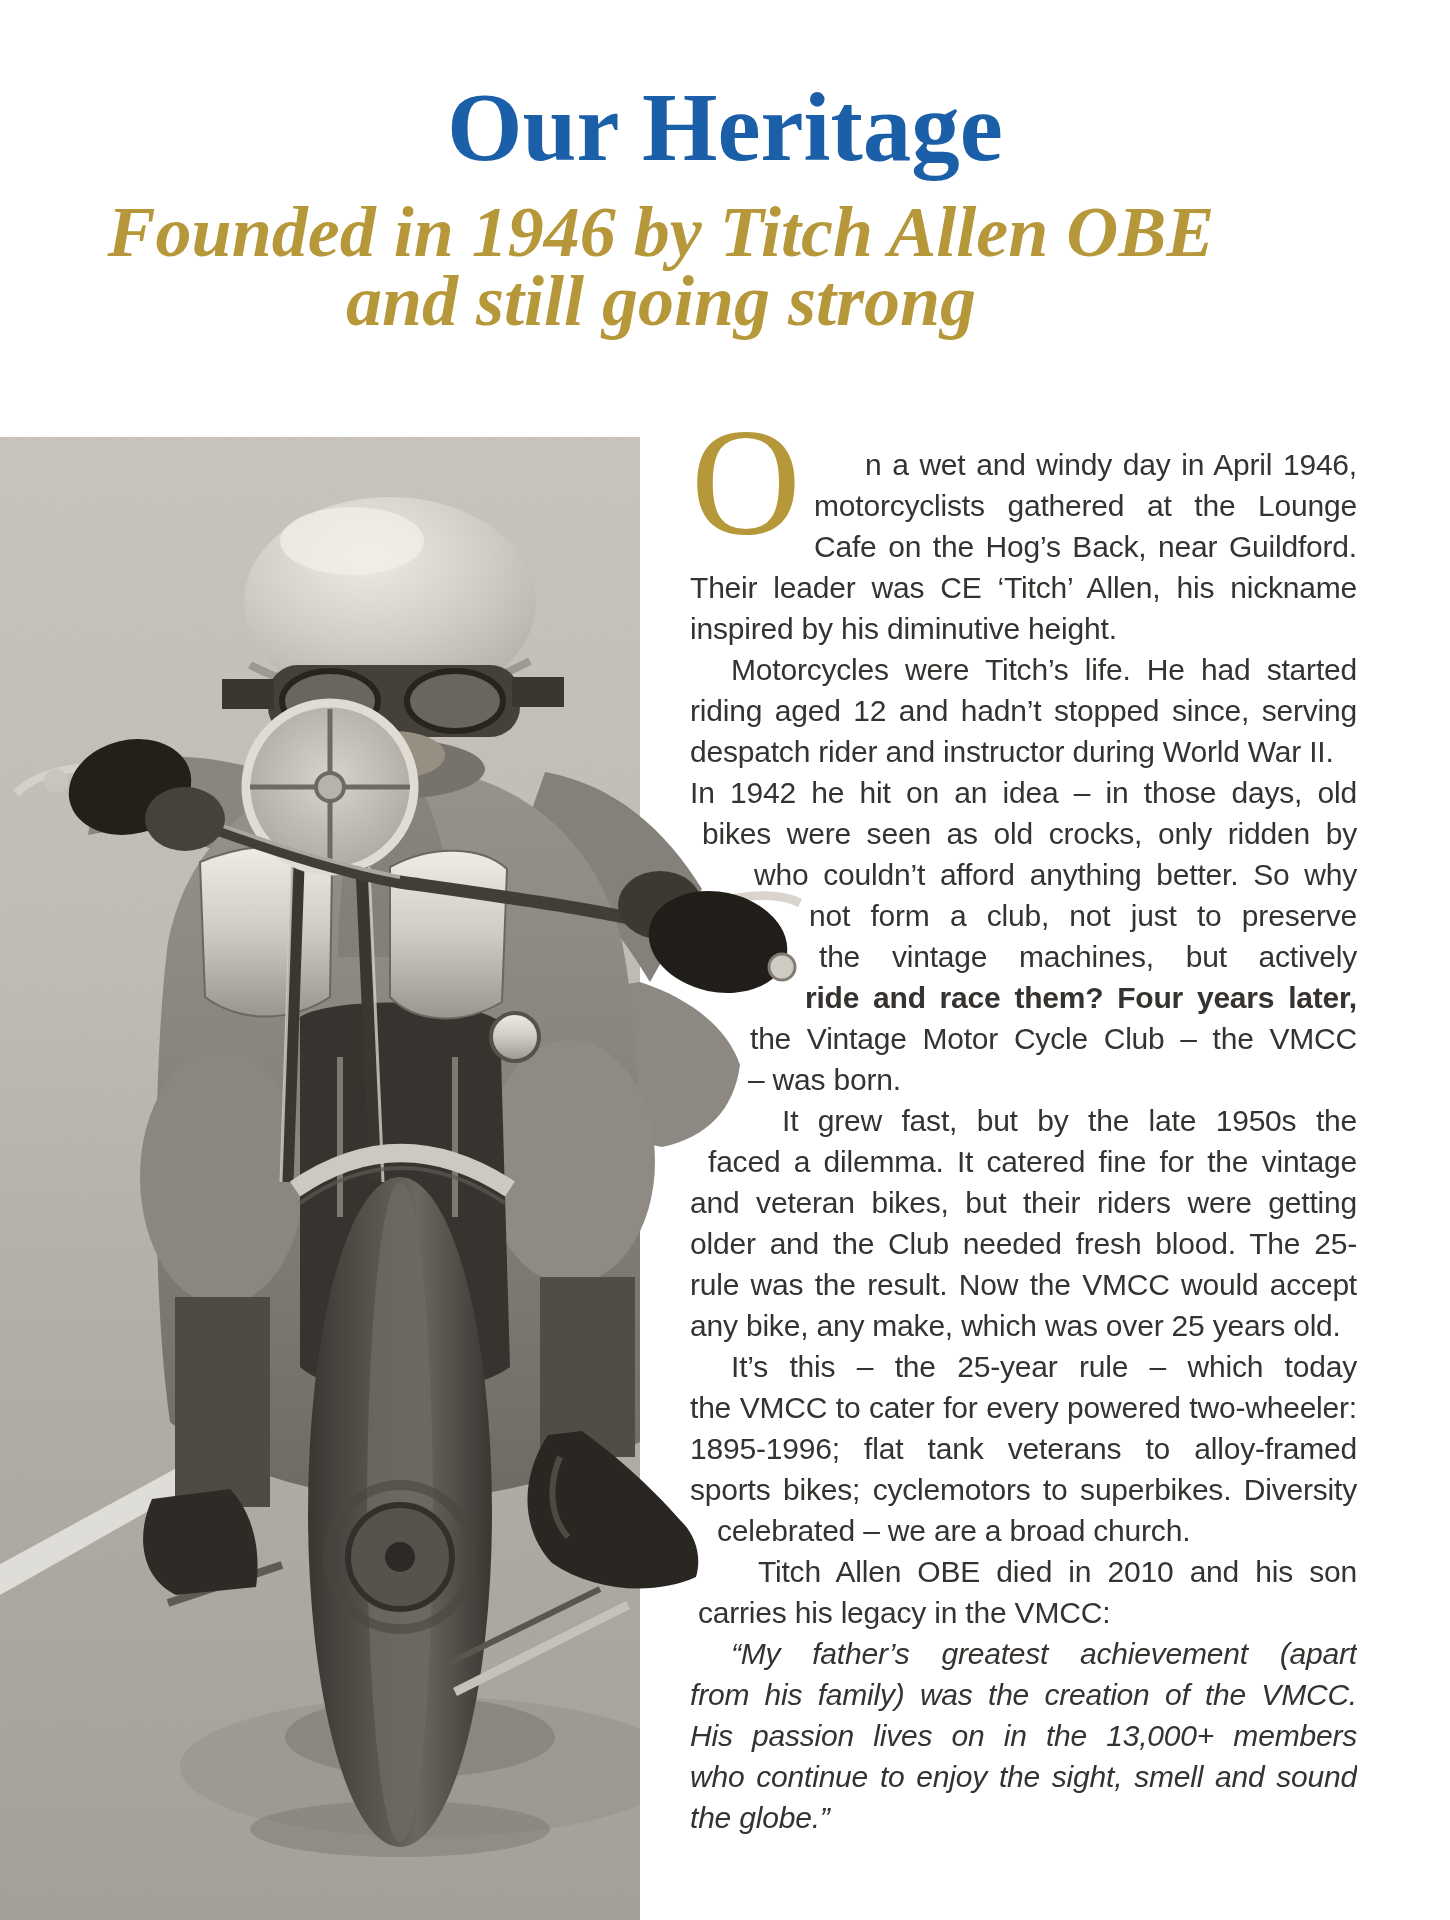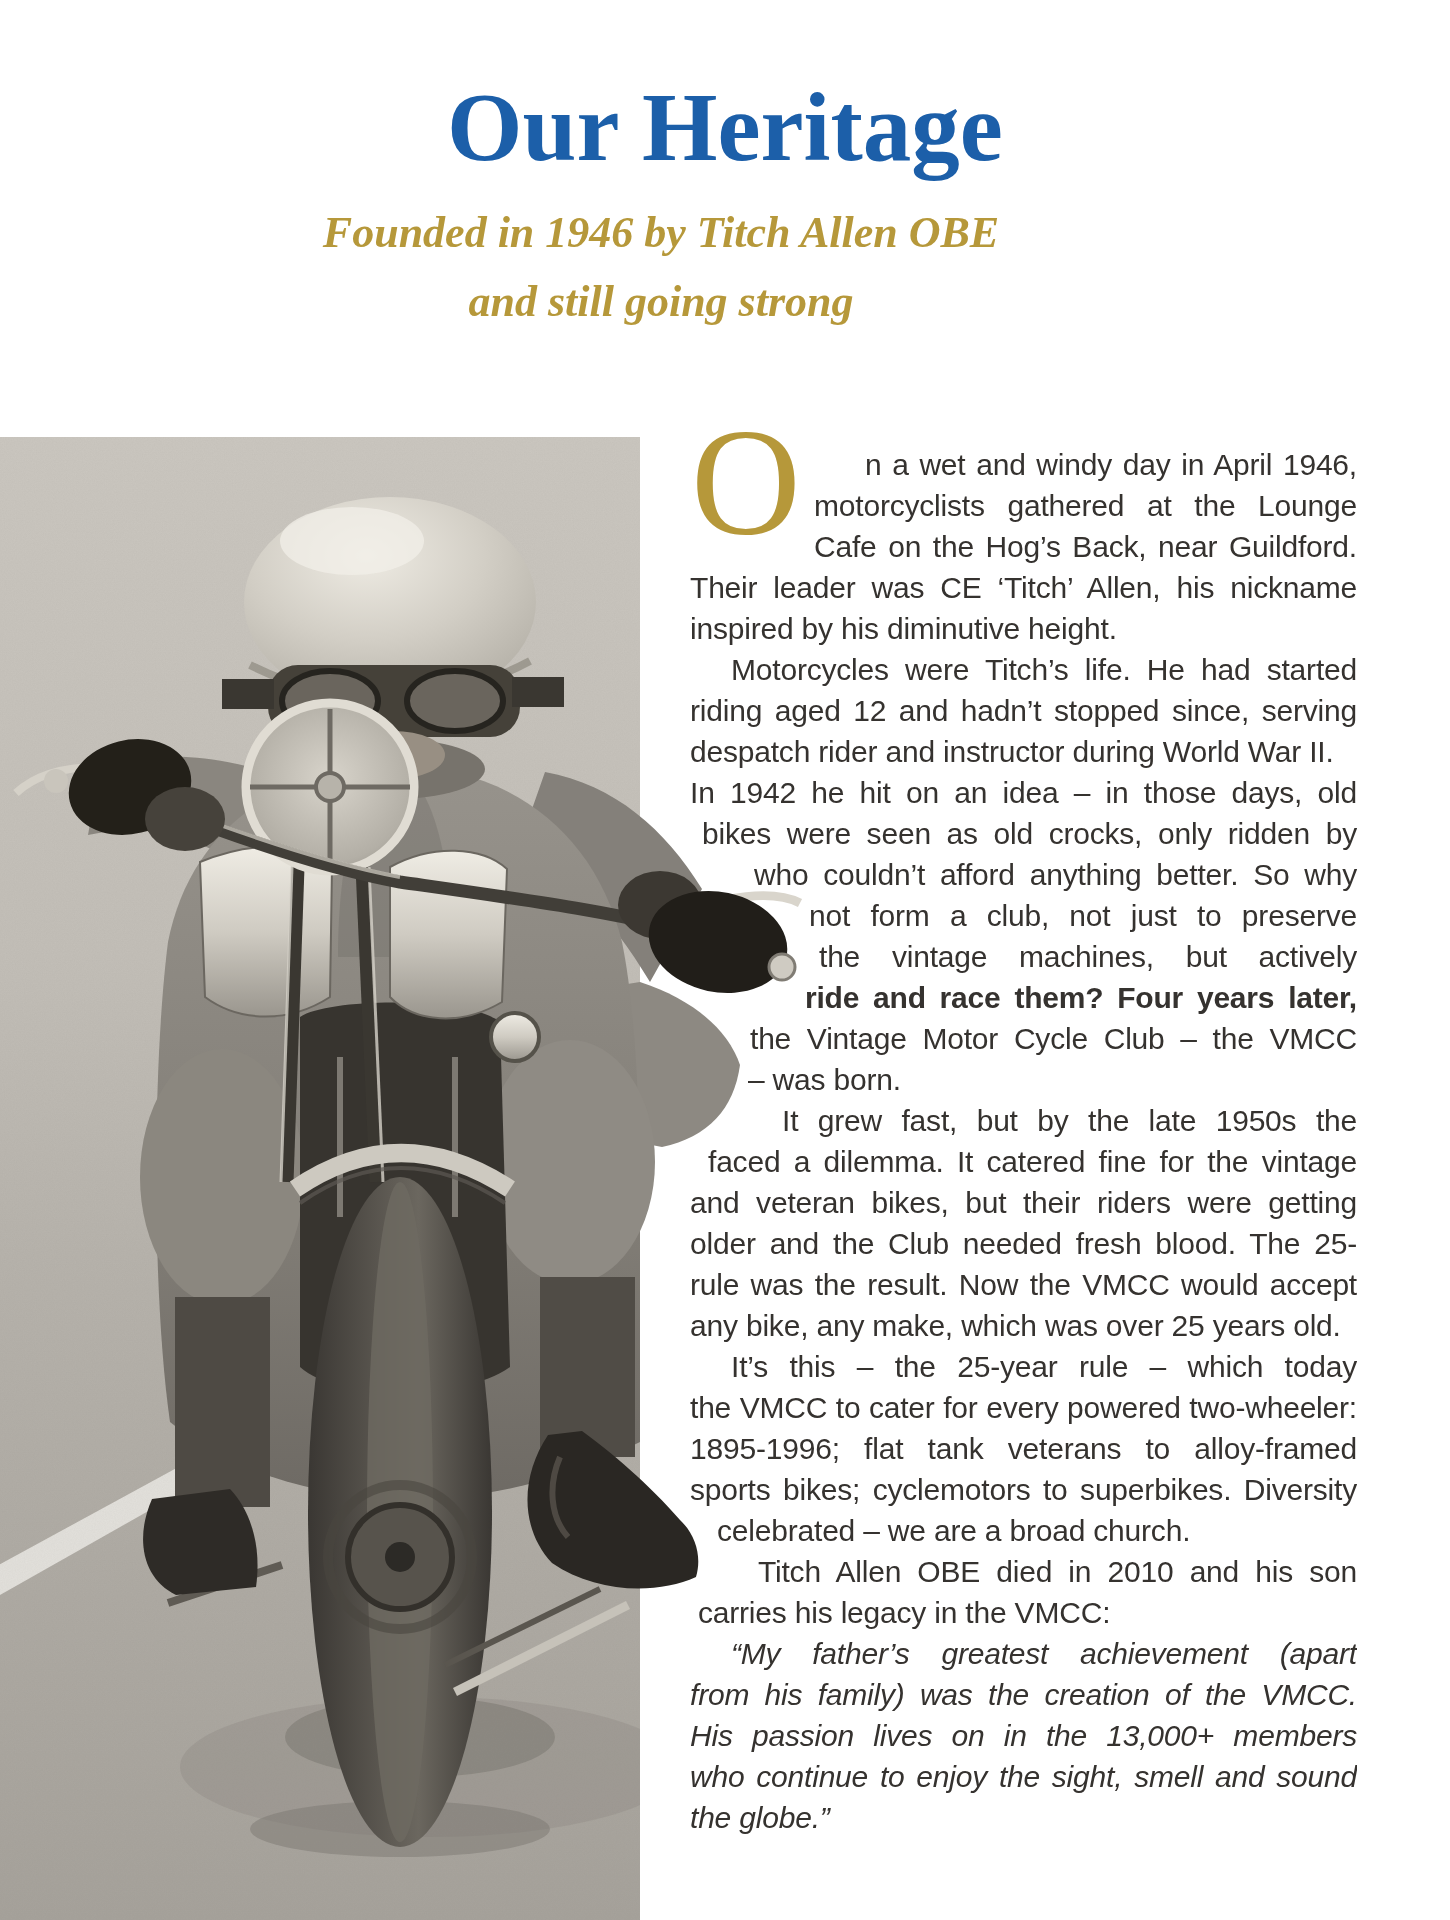--- a/index.html
+++ b/index.html
@@ -9,21 +9,21 @@
     font-family:"Liberation Sans", sans-serif;
   }
   .page-title{
     position:absolute; left:0; top:76px; width:1450px;
     text-align:center; font-family:"Liberation Serif", serif;
     font-weight:700; font-size:97px; line-height:104px; letter-spacing:0px;
   }
   .subtitle{
     position:absolute; left:0; top:198px; width:1322px;
     text-align:center; font-family:"Liberation Serif", serif;
-    font-weight:700; font-style:italic; font-size:44px; line-height:69px;
+    font-weight:700; font-style:italic; font-size:72px; line-height:69px;
   }
   .photo-wrap{
     position:absolute; left:0; top:437px; width:880px; height:1483px;
   }
   .photo-wrap svg{display:block;}
   .article{
     position:absolute; left:690px; top:444px; width:667px;
     color:#35322f;
   }
   .para{margin:0;}

